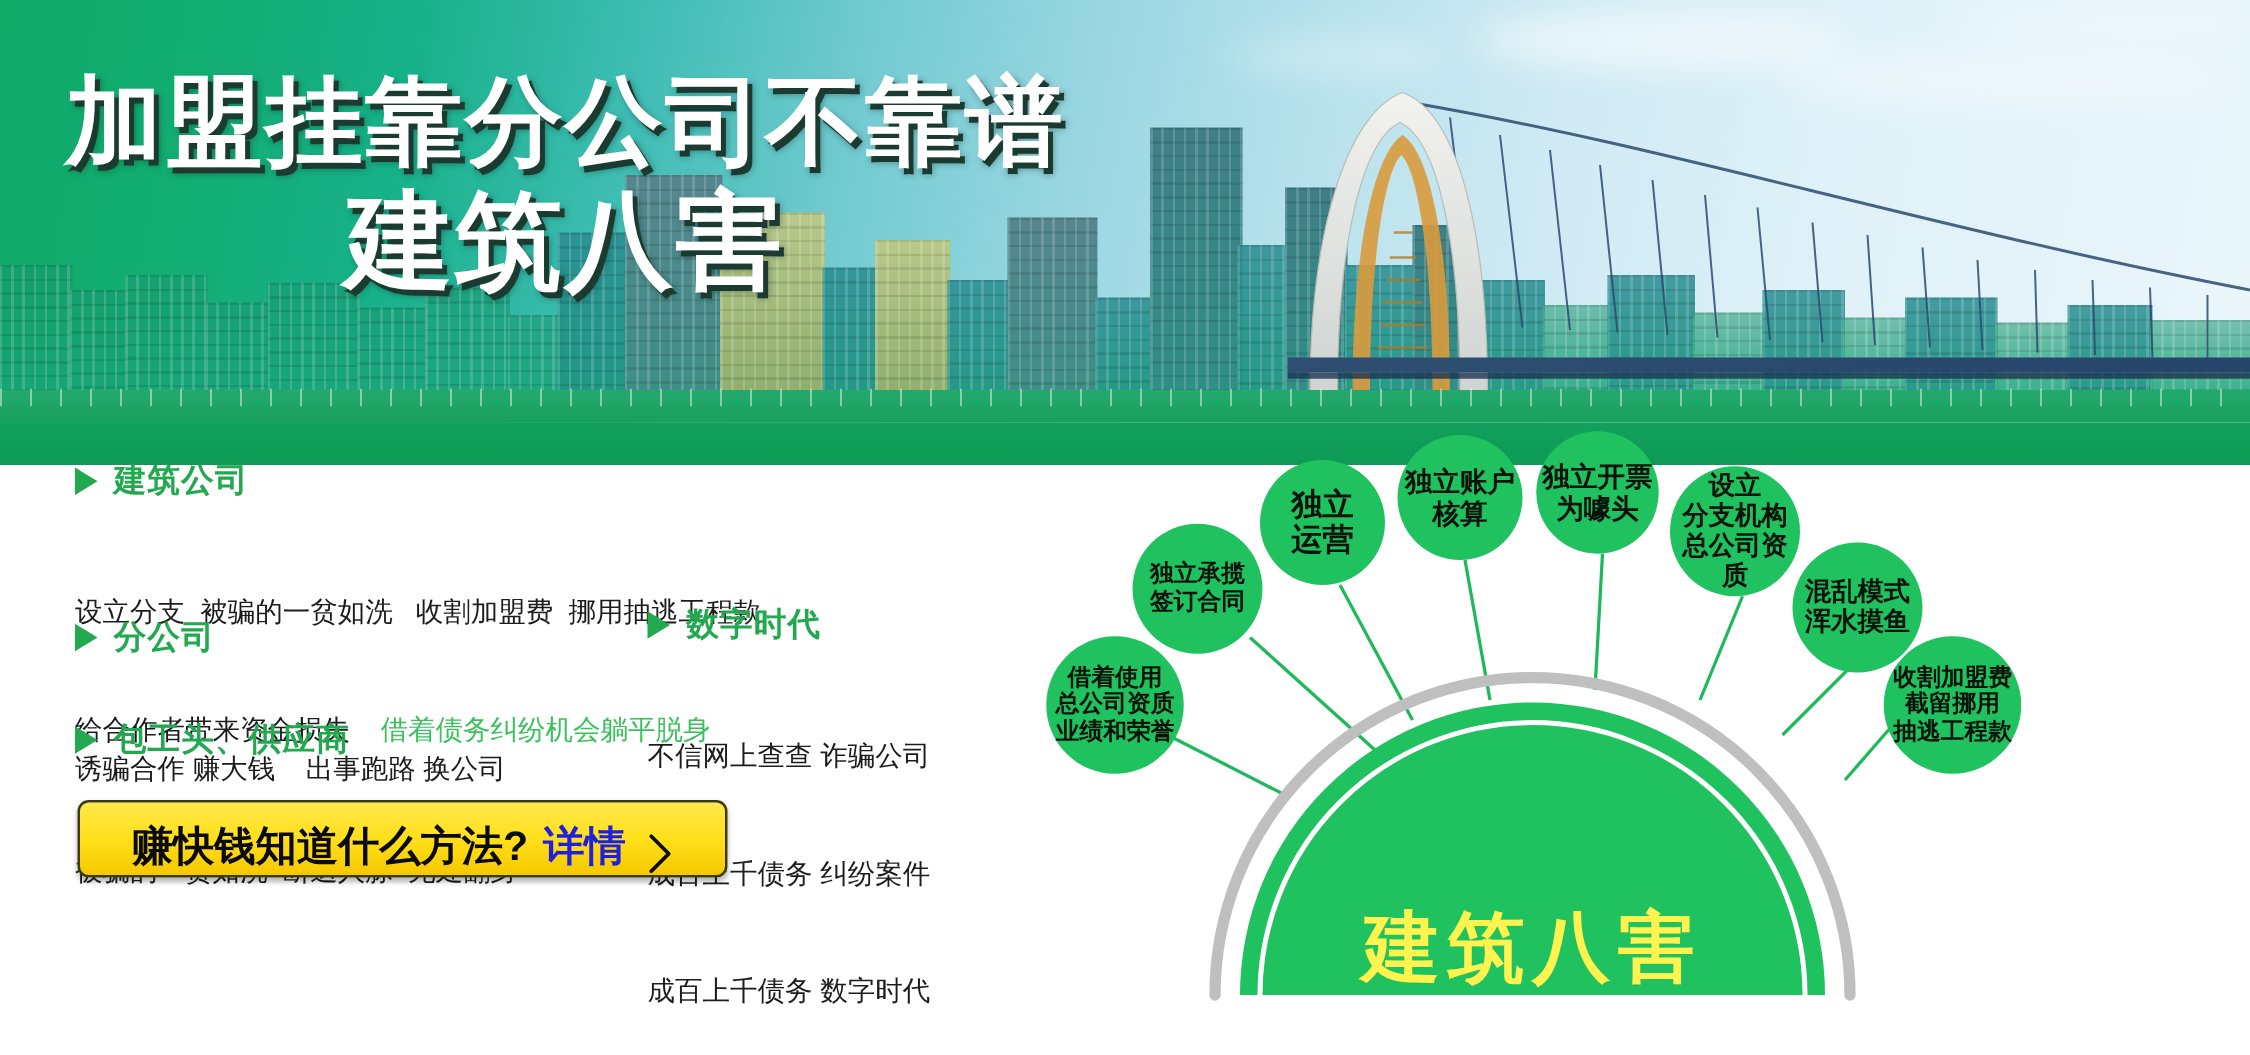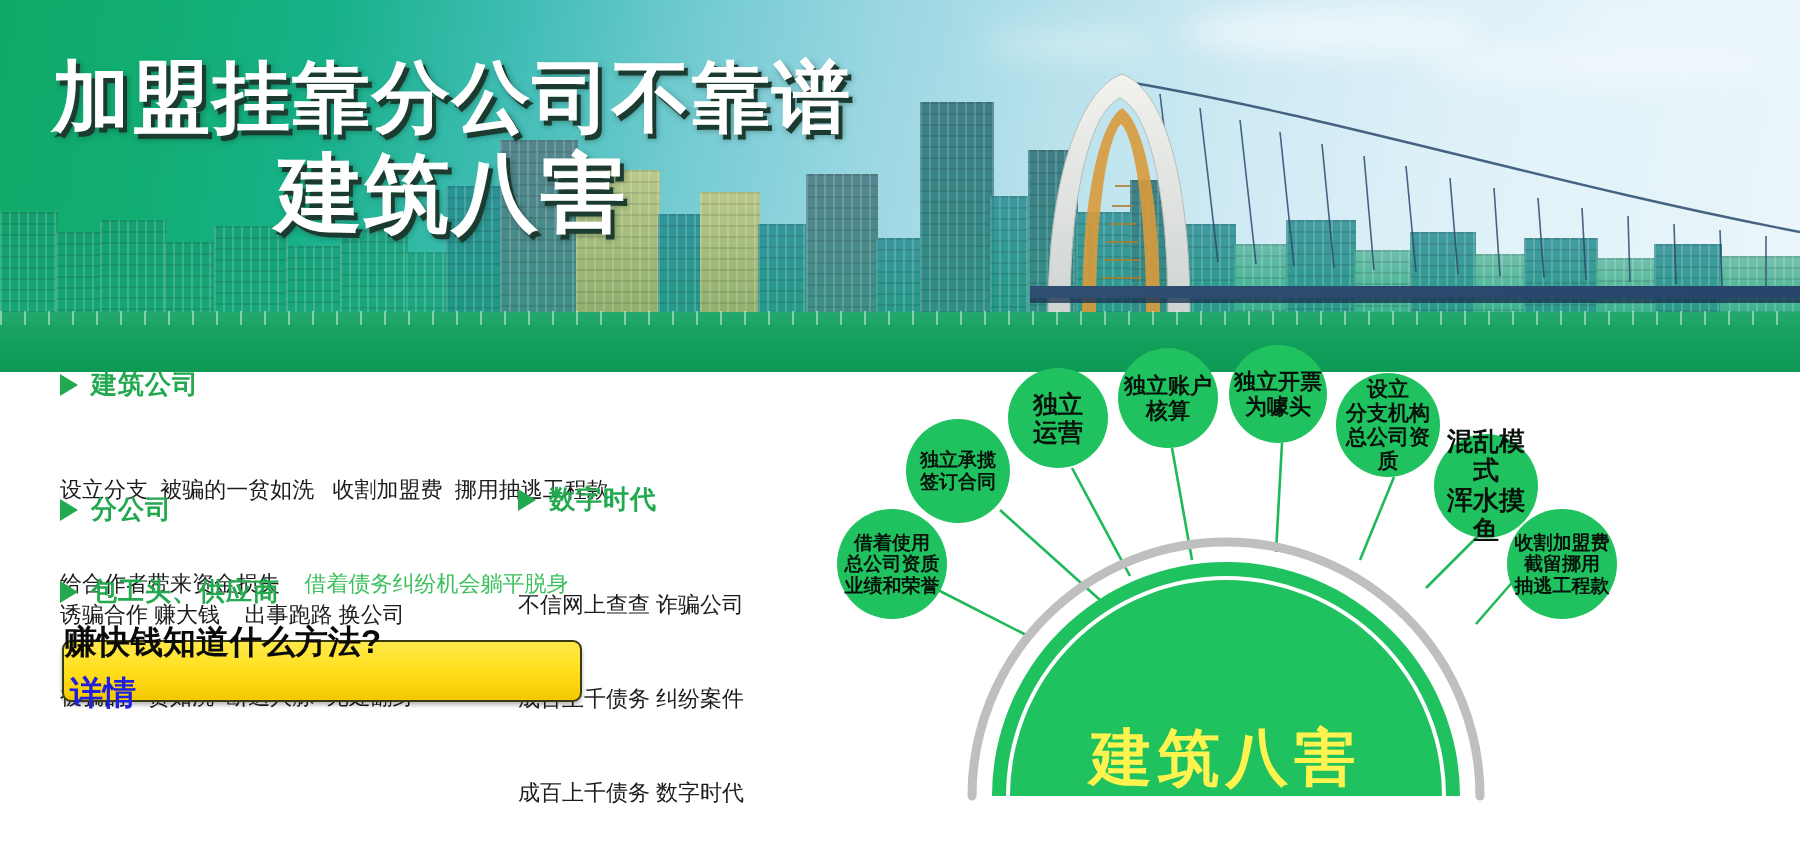--- a/index.html
+++ b/index.html
@@ -84,21 +84,21 @@
   .s2 { left:60px; top:120px; }
   .s3 { left:60px; top:202px; }
   .s4 { left:518px; top:110px; }
 
   
   .cta {
     position:absolute; left:62px; top:268px; width:520px; height:62px;
     border-radius:9px; border:2px solid #3a3a10;
     background:linear-gradient(180deg,#ffe94a 0%, #ffdf1a 52%, #f5c800 100%);
     box-shadow:0 3px 4px rgba(0,0,0,.28);
-    display:flex; align-items:flex-start; justify-content:center; gap:6px; cursor:pointer;flex-direction:column;
+    display:flex; align-items:flex-end; justify-content:center; gap:6px; cursor:pointer;
   }
   .cta-main { color:#0a0a0a; font-size:33px; font-weight:bold; letter-spacing:0px; }
   .cta-link { color:#1f1fe0; font-size:33px; font-weight:bold; margin-left:6px; }
   .cta-chev { margin-left:10px; display:block; }
 
   
   .diagram { position:absolute; left:800px; top:338px; width:1000px; height:506px; }
   .diagram svg { position:absolute; left:0; top:0; }
 
   .bubble {
@@ -388,21 +388,21 @@
     <span>独立开票
 为噱头</span>
   </div>
 
   <div class="bubble" style="left:536px; top:35px; width:104px; height:104px; font-size:21px;">
     <span>设立
 分支机构
 总公司资质</span>
   </div>
 
-  <div class="bubble" style="left:634px; top:96px; width:104px; height:104px; font-size:26px;">
+  <div class="bubble" style="left:634px; top:96px; width:104px; height:104px; font-size:21px;">
     <span>混乱模式
 浑水摸鱼</span>
   </div>
 
   <div class="bubble" style="left:707px; top:171px; width:110px; height:110px; font-size:19px;">
     <span>收割加盟费
 截留挪用
 抽逃工程款</span>
   </div>
 </div>

